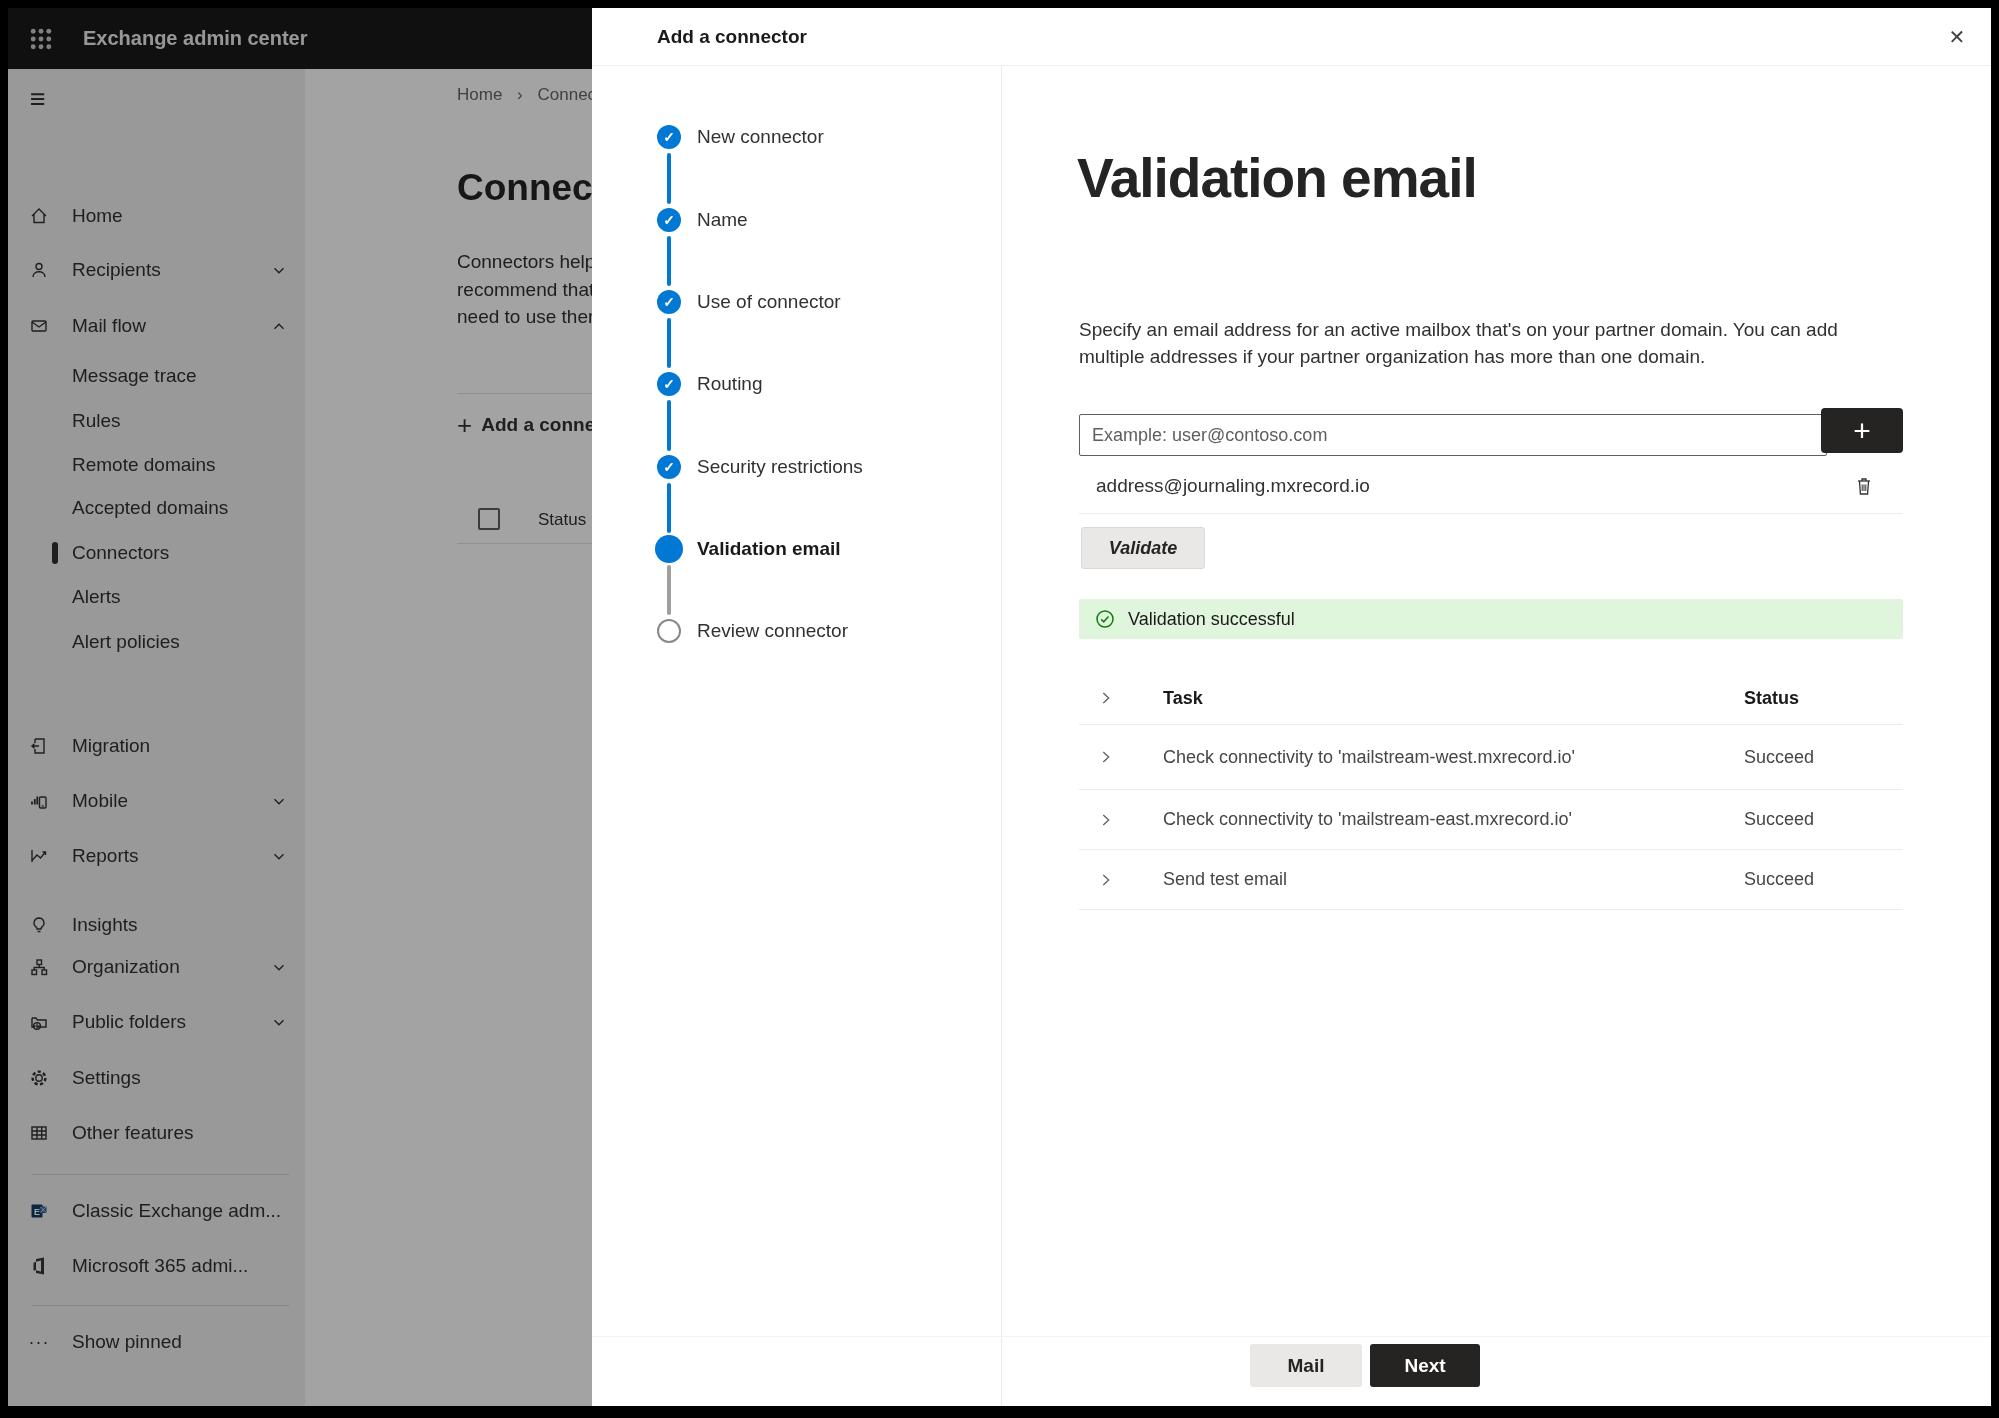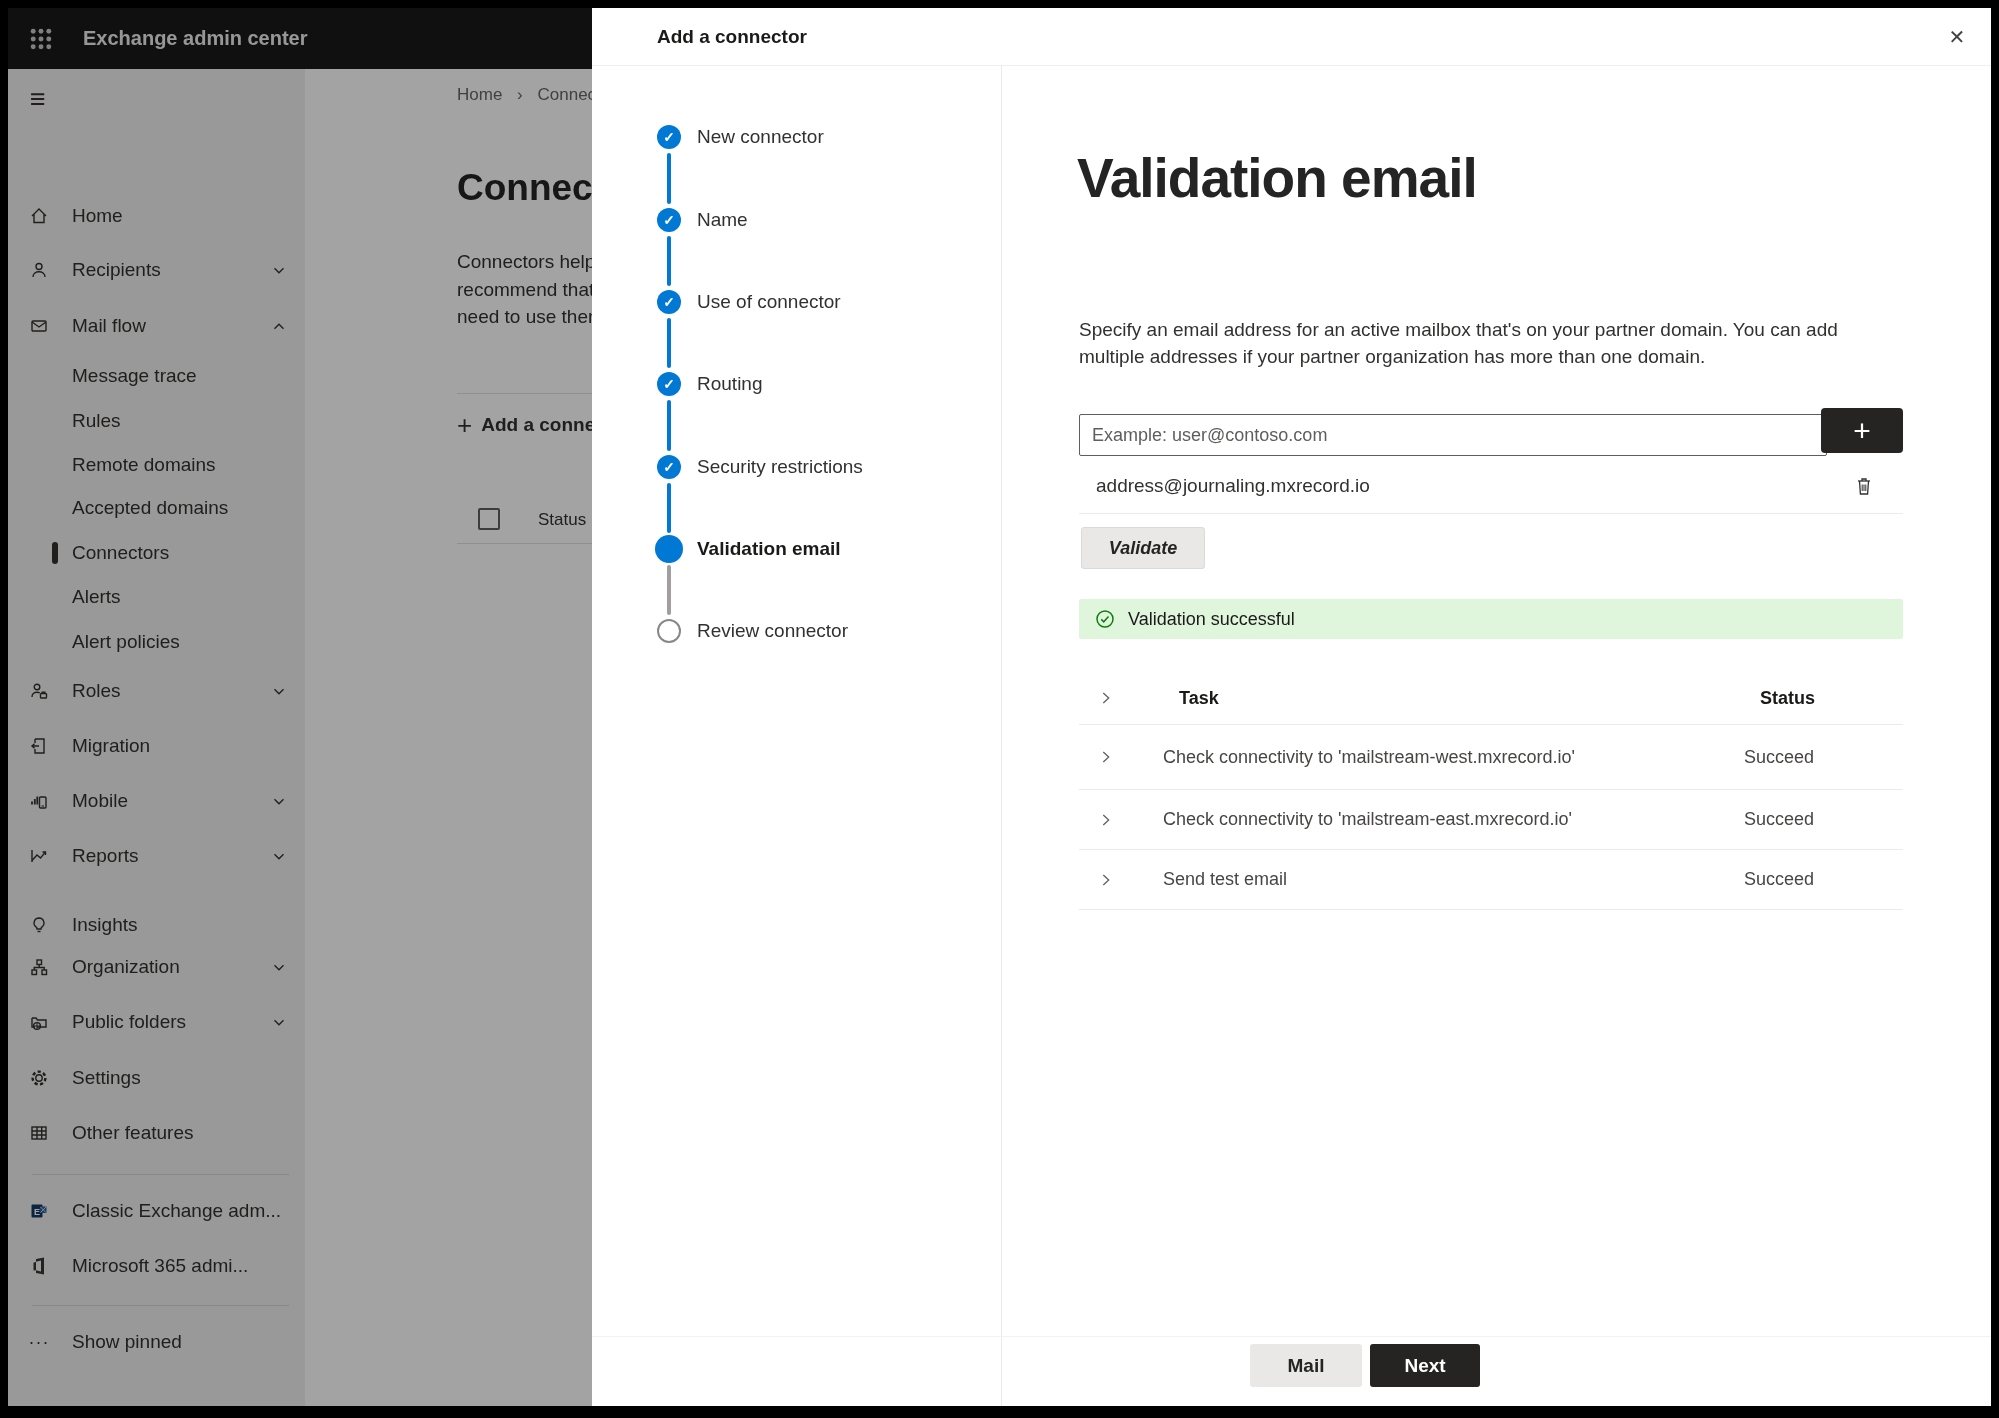--- a/index.html
+++ b/index.html
@@ -72,21 +72,21 @@
 
   
   .vtable{position:absolute;left:487px;top:664px;width:824px;}
   .trow{position:relative;width:824px;border-bottom:1px solid #edebe9;}
   .trow.head{height:52px;}
   .trow.r1{height:64px;}
   .trow.r{height:59px;}
   .trow .rchev{position:absolute;left:18px;top:50%;margin-top:-9px;width:18px;height:18px;cursor:pointer;}
   .trow .task{position:absolute;left:84px;top:0;height:100%;display:flex;align-items:center;font-size:18px;color:#484644;white-space:nowrap;}
   .trow .stat{position:absolute;left:665px;top:0;height:100%;display:flex;align-items:center;font-size:18px;color:#484644;}
-  .trow.head .task,.trow.head .stat{font-weight:700;color:#1b1a19;margin-left:16px;}
+  .trow.head .task,.trow.head .stat{font-weight:700;color:#1b1a19;}
 
   
   .f-div{position:absolute;left:0;top:1328px;width:1399px;height:1px;background:#f3f2f1;}
   .btn-back{position:absolute;left:658px;top:1336px;width:112px;height:43px;background:#e9e8e6;border-radius:3px;font-size:19px;font-weight:600;color:#252423;display:flex;align-items:center;justify-content:center;cursor:pointer;}
   .btn-next{position:absolute;left:778px;top:1336px;width:110px;height:43px;background:#252423;border-radius:3px;font-size:19px;font-weight:600;color:#fff;display:flex;align-items:center;justify-content:center;cursor:pointer;}
 
   svg{display:block;}
 </style>
 </head>
 <body>
@@ -171,36 +171,20 @@
         <span class="selbar"></span>
         <span class="lbl">Connectors</span>
       </div>
       <div class="srow" style="top:506px">
         <span class="lbl">Alerts</span>
       </div>
       <div class="srow" style="top:551px">
         <span class="lbl">Alert policies</span>
       </div>
 
-      <div class="srow" style="top:600px">
-        <span class="nicon">
-          <svg width="20" height="20" viewBox="0 0 20 20" fill="none" stroke="#323130" stroke-width="1.4">
-              <circle cx="8" cy="6" r="2.8"></circle>
-              <path d="M3 16 c0-3.3 2.6-4.8 5-4.8 1 0 2 .2 2.8.8"></path>
-              <rect x="11.5" y="12.5" width="6" height="4.5" rx="0.8"></rect>
-              <path d="M13.2 12.5 v-1.2 h2.6 v1.2"></path>
-            </svg>
-        </span>
-        <span class="lbl">Roles</span>
-        <span class="chev">
-          <svg width="18" height="18" viewBox="0 0 20 20" fill="none" stroke="#323130" stroke-width="1.5">
-              <path d="M5 8 l5 5 5-5"></path>
-            </svg>
-        </span>
-      </div>
 
       <div class="srow" style="top:655px">
         <span class="nicon">
           <svg width="20" height="20" viewBox="0 0 20 20" fill="none" stroke="#323130" stroke-width="1.4">
               <path d="M6 3 H15 V17 H6 V13 M6 7 V3"></path>
               <path d="M10 10 H3 M5.5 7.8 L3 10 l2.5 2.2"></path>
             </svg>
         </span>
         <span class="lbl">Migration</span>
       </div>

